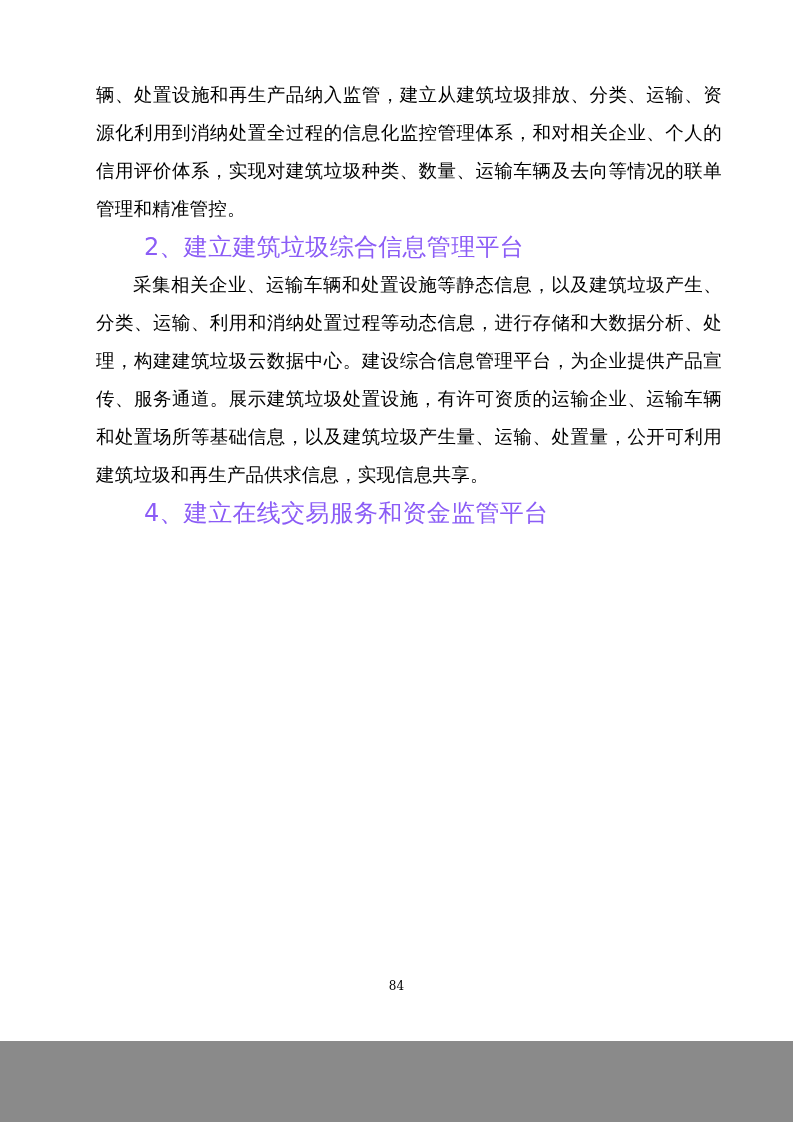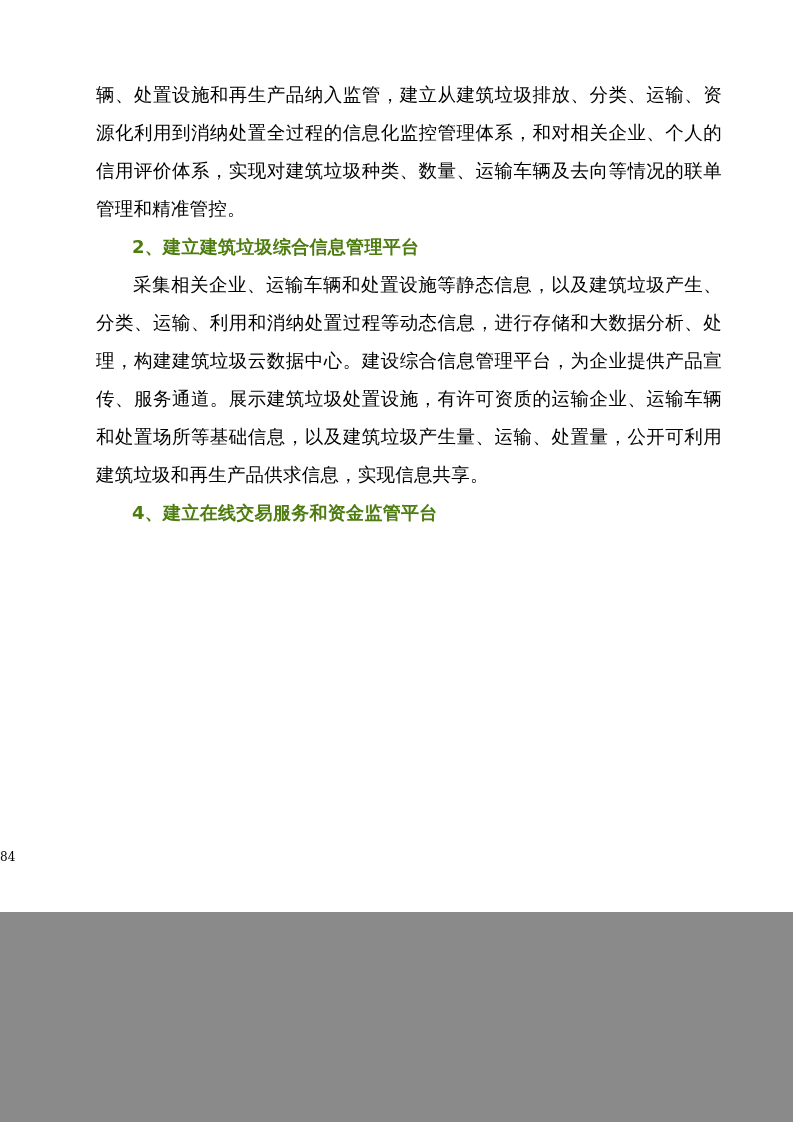--- a/index.html
+++ b/index.html
@@ -7,21 +7,21 @@
     padding: 0;
     background: #8a8a8a;
   }
   body {
     display: flex;
     justify-content: center;
   }
   .page {
     position: relative;
     width: 793px;
-    height: 912px;
+    height: 1041px;
     background: #ffffff;
     box-sizing: border-box;
     overflow: hidden;
   }
   .content {
     position: absolute;
     left: 96px;
     top: 76px;
     width: 626px;
   }
@@ -34,33 +34,33 @@
     text-align: justify;
     text-justify: inter-ideograph;
     letter-spacing: 0.2px;
   }
   p.indent {
     text-indent: 2em;
   }
   h3.heading {
     margin: 0;
     font-family: "DejaVu Sans", "Liberation Sans", sans-serif;
-    font-size: 18px;
+    font-size: 24px;
     line-height: 38px;
-    font-weight: bold;
-    color: #4d7c0f;
+    font-weight: normal;
+    color: #8b5cf6;
     text-indent: 2em;
     letter-spacing: 0.3px;
   }
   .footer {
     position: absolute;
     left: 0;
     right: 0;
     bottom: 48px;
-    text-align: left;
+    text-align: center;
     font-family: "DejaVu Serif", "Liberation Serif", serif;
     font-size: 12px;
     color: #000000;
   }
 </style>
 </head>
 <body>
 
 <div class="page">
   <div class="content">

